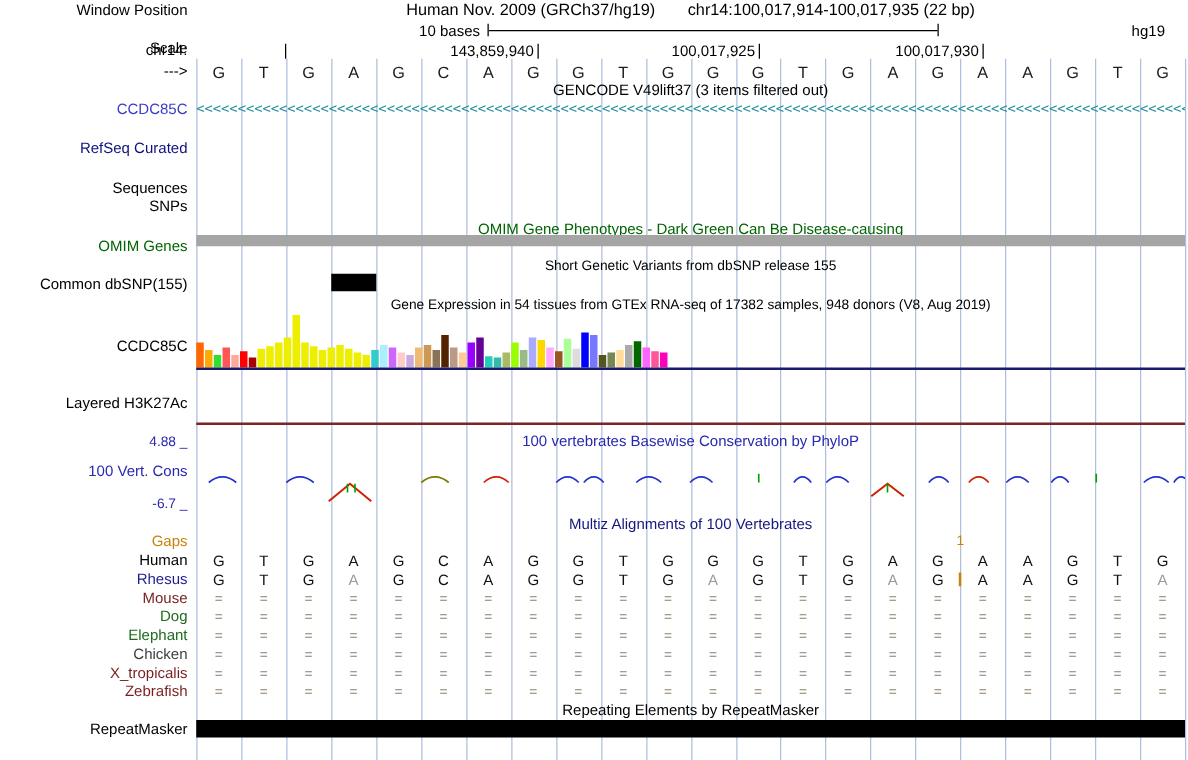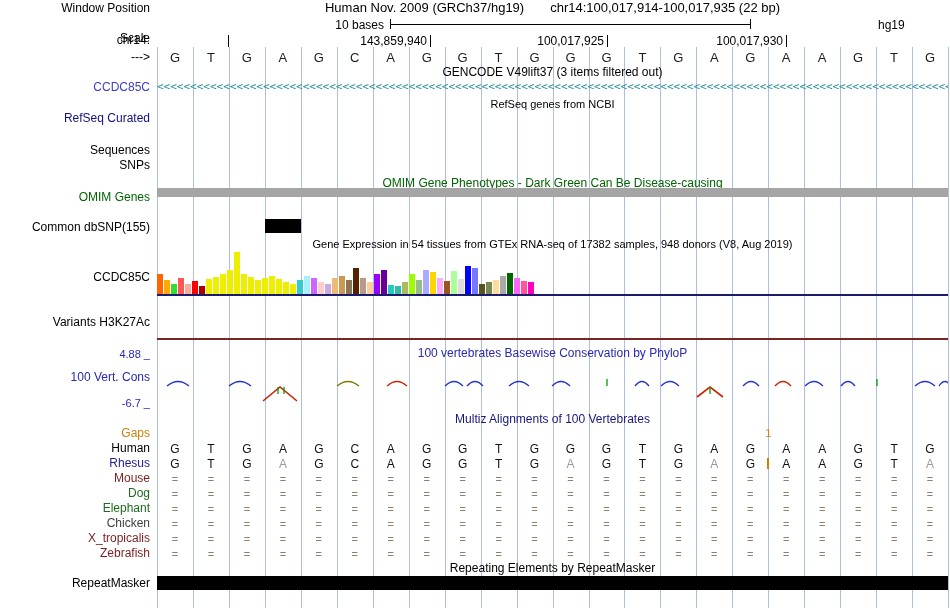--- a/index.html
+++ b/index.html
@@ -66,21 +66,21 @@
       <div class="gridline" style="left: 912px;"></div>
       <div class="gridline" style="left: 948px;"></div>
     </div>
 
   <div class="lbl" style="top:2px">Window Position</div>
   <div class="title t13" style="top:1px"><span>Human Nov. 2009 (GRCh37/hg19)</span><span class="spacer"></span><span>chr14:100,017,914-100,017,935 (22 bp)</span></div>
 
   <div class="lbl" style="top:32px">Scale</div>
   <div class="abs" style="left:296px;top:18px;width:88px;text-align:right;font-size:12px">10 bases</div>
   <div id="scale-bar"></div>
-  <div class="abs" style="left:878px;top:18px;width:54px;text-align:left;font-size:12px">hg19</div>
+  <div class="abs" style="left:878px;top:18px;width:54px;text-align:right;font-size:12px">hg19</div>
 
   <div class="lbl" style="top:34px">chr14:</div>
   <div id="coord-row">
       <div class="coord-tick" style="left: 228px;"></div>
       <div class="coord-text" style="left: 333px;">143,859,940</div>
       <div class="coord-tick" style="left: 430px;"></div>
       <div class="coord-text" style="left: 510px;">100,017,925</div>
       <div class="coord-tick" style="left: 607px;"></div>
       <div class="coord-text" style="left: 689px;">100,017,930</div>
       <div class="coord-tick" style="left: 786px;"></div>
@@ -109,30 +109,30 @@
       <div class="base-cell" style="left: 804.2px; width: 36px;">A</div>
       <div class="base-cell" style="left: 840.1px; width: 36px;">G</div>
       <div class="base-cell" style="left: 876.1px; width: 36px;">T</div>
       <div class="base-cell" style="left: 912px; width: 36px;">G</div>
     </div>
 
   <div class="title" style="top:66px">GENCODE V49lift37 (3 items filtered out)</div>
   <div class="lbl c-gencode" style="top:81px">CCDC85C</div>
   <div id="gencode-arrows">&lt;&lt;&lt;&lt;&lt;&lt;&lt;&lt;&lt;&lt;&lt;&lt;&lt;&lt;&lt;&lt;&lt;&lt;&lt;&lt;&lt;&lt;&lt;&lt;&lt;&lt;&lt;&lt;&lt;&lt;&lt;&lt;&lt;&lt;&lt;&lt;&lt;&lt;&lt;&lt;&lt;&lt;&lt;&lt;&lt;&lt;&lt;&lt;&lt;&lt;&lt;&lt;&lt;&lt;&lt;&lt;&lt;&lt;&lt;&lt;&lt;&lt;&lt;&lt;&lt;&lt;&lt;&lt;&lt;&lt;&lt;&lt;&lt;&lt;&lt;&lt;&lt;&lt;&lt;&lt;&lt;&lt;&lt;&lt;&lt;&lt;&lt;&lt;&lt;&lt;&lt;&lt;&lt;&lt;&lt;&lt;&lt;&lt;&lt;&lt;&lt;&lt;&lt;&lt;&lt;&lt;&lt;&lt;&lt;&lt;&lt;&lt;&lt;&lt;&lt;&lt;&lt;&lt;&lt;&lt;&lt;&lt;&lt;&lt;&lt;&lt;&lt;&lt;&lt;&lt;&lt;&lt;&lt;&lt;&lt;&lt;&lt;&lt;&lt;&lt;&lt;&lt;&lt;&lt;&lt;&lt;&lt;&lt;&lt;&lt;&lt;&lt;&lt;&lt;&lt;&lt;&lt;&lt;&lt;&lt;&lt;&lt;&lt;&lt;&lt;&lt;&lt;&lt;&lt;&lt;</div>
 
-  <div class="title t11" style="top:98px">RefSeq genes from NCBI</div>
   <div class="lbl c-refseq" style="top:112px">RefSeq Curated</div>
 
   <div class="lbl" style="top:144px">Sequences</div>
   <div class="lbl" style="top:159px">SNPs</div>
 
   <div class="title c-omim" style="top:177px">OMIM Gene Phenotypes - Dark Green Can Be Disease-causing</div>
   <div id="omim-bar"></div>
   <div class="lbl c-omim" style="top:191px">OMIM Genes</div>
 
+  <div class="title t11" style="top:207px">Short Genetic Variants from dbSNP release 155</div>
   <div class="lbl" style="top:221px">Common dbSNP(155)</div>
   <div id="dbsnp-item" style="left: 264.9px;"></div>
 
   <div class="title t11" style="top:238px">Gene Expression in 54 tissues from GTEx RNA-seq of 17382 samples, 948 donors (V8, Aug 2019)</div>
   <div class="lbl" style="top:271px">CCDC85C</div>
   <div id="gtex-bars">
       <div class="gtex-bar" style="left: 0px; height: 20px; background: rgb(255, 102, 0);"></div>
       <div class="gtex-bar" style="left: 7px; height: 14px; background: rgb(255, 170, 0);"></div>
       <div class="gtex-bar" style="left: 14px; height: 10px; background: rgb(51, 221, 51);"></div>
       <div class="gtex-bar" style="left: 21px; height: 16px; background: rgb(255, 85, 85);"></div>
@@ -182,21 +182,21 @@
       <div class="gtex-bar" style="left: 329px; height: 12px; background: rgb(119, 136, 85);"></div>
       <div class="gtex-bar" style="left: 336px; height: 14px; background: rgb(255, 221, 153);"></div>
       <div class="gtex-bar" style="left: 343px; height: 18px; background: rgb(170, 170, 170);"></div>
       <div class="gtex-bar" style="left: 350px; height: 21px; background: rgb(0, 102, 0);"></div>
       <div class="gtex-bar" style="left: 357px; height: 16px; background: rgb(255, 102, 255);"></div>
       <div class="gtex-bar" style="left: 364px; height: 13px; background: rgb(255, 85, 153);"></div>
       <div class="gtex-bar" style="left: 371px; height: 12px; background: rgb(255, 0, 187);"></div>
     </div>
   <div id="gtex-baseline"></div>
 
-  <div class="lbl" style="top:316px">Variants H3K27Ac</div>
+  <div class="lbl" style="top:316px">Layered H3K27Ac</div>
   <div id="h3k27ac-line"></div>
 
   <div class="lbl c-phylop t11" style="top:348px">4.88 _</div>
   <div class="title c-phylop" style="top:347px">100 vertebrates Basewise Conservation by PhyloP</div>
   <div class="lbl c-phylop" style="top:371px">100 Vert. Cons</div>
   <div class="lbl c-phylop t11" style="top:397px">-6.7 _</div>
   <svg id="phylop-svg" width="791" height="50">
       <path d="M 10 26 Q 21 17 32 26" fill="none" stroke="#2233cc" stroke-width="1.3"></path>
       <path d="M 72 26 Q 83 17 94 26" fill="none" stroke="#2233cc" stroke-width="1.3"></path>
       <path d="M 106 41 L 123 27 L 140 41" fill="none" stroke="#cc2200" stroke-width="1.6"></path>

